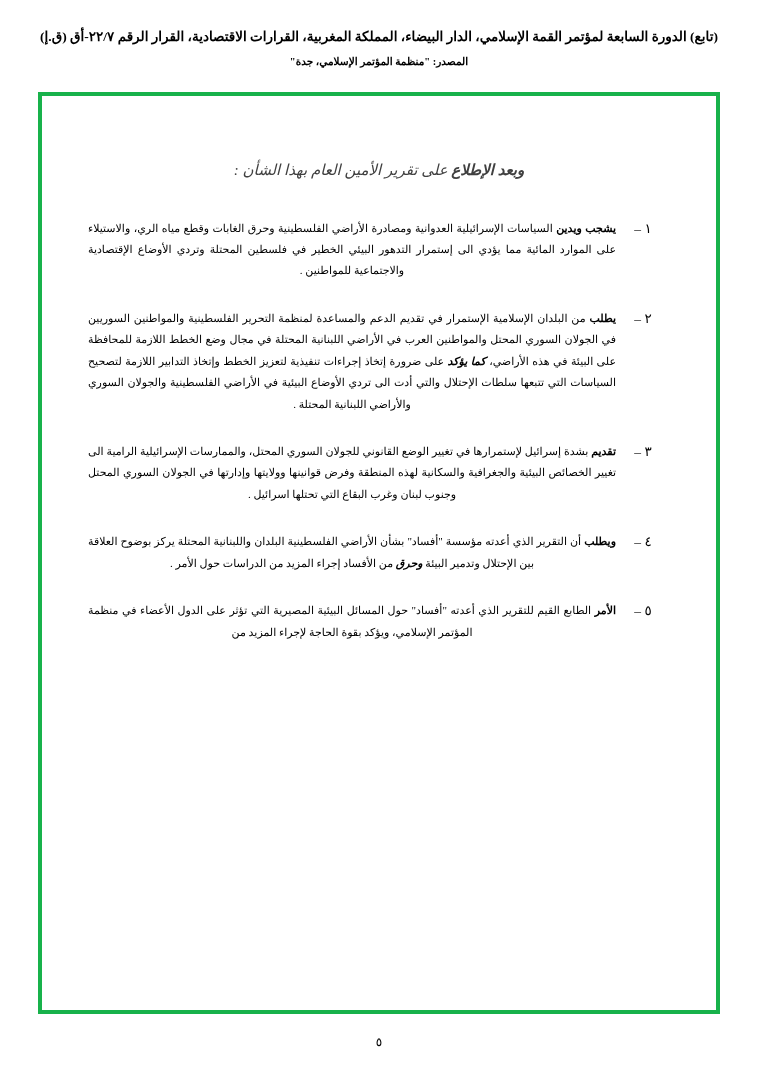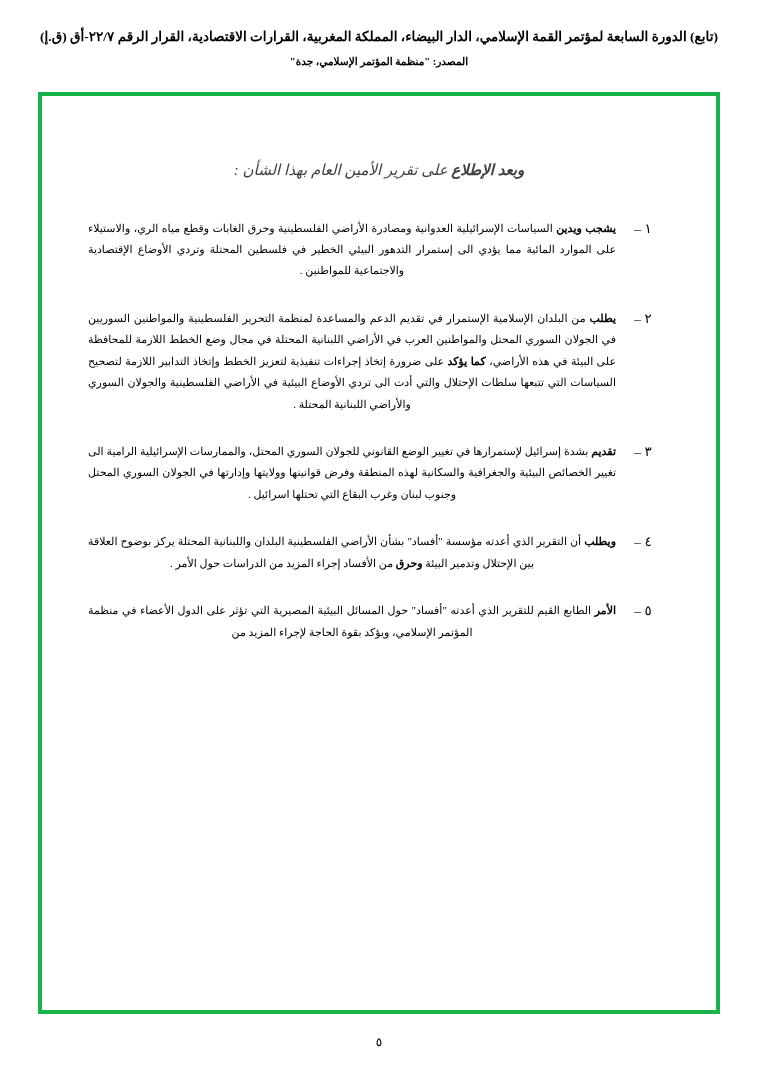--- a/index.html
+++ b/index.html
@@ -93,20 +93,21 @@
     line-height: 1.95;
     text-align: justify;
     text-align-last: center;
     color: #000000;
   }
   .clause-body .lead {
     font-weight: bold;
   }
   .clause-body .emph {
     font-weight: bold;
+    font-style: italic;
   }
   .page-number {
     position: absolute;
     bottom: 28px;
     left: 0;
     right: 0;
     text-align: center;
     font-size: 12px;
     color: #000000;
   }

